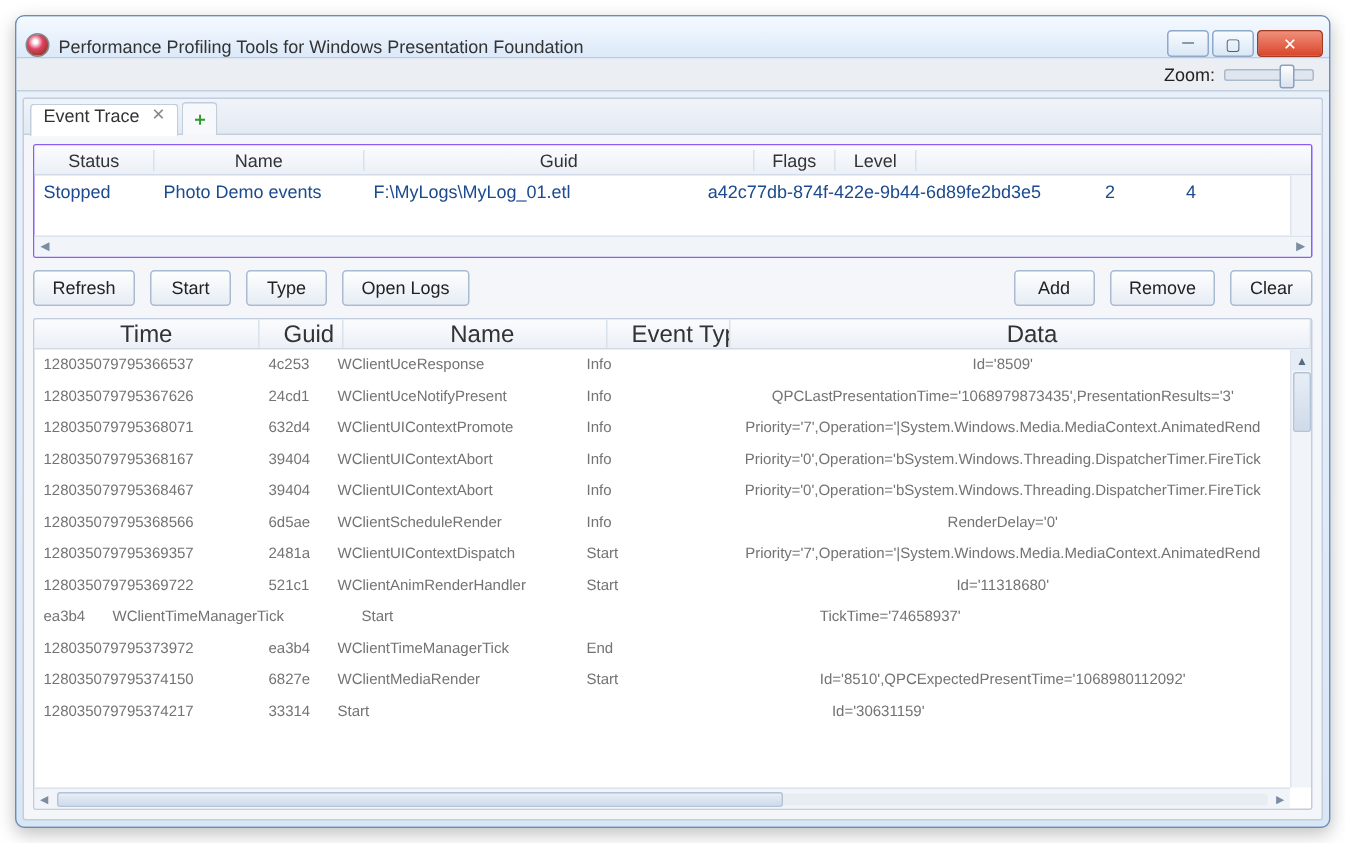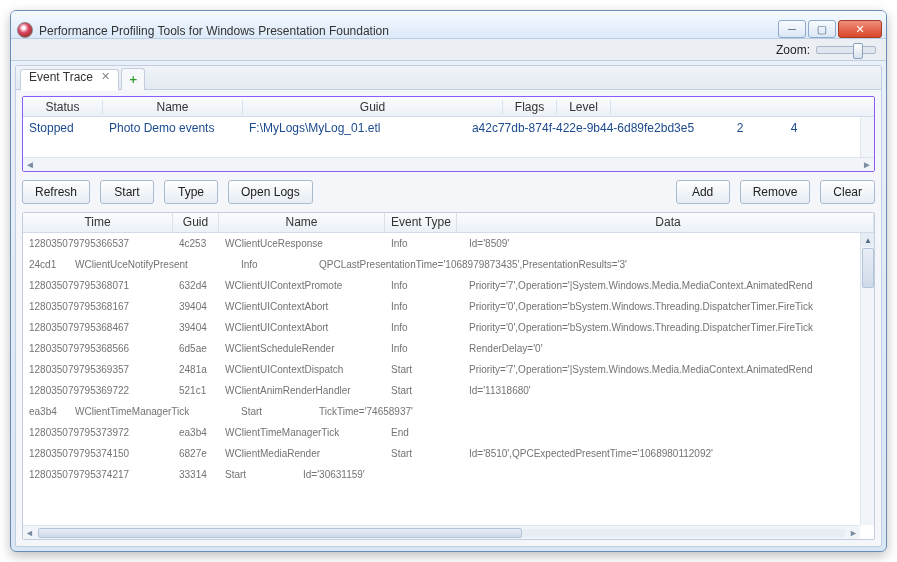--- a/index.html
+++ b/index.html
@@ -200,29 +200,30 @@
     flex-direction: column;
     overflow: hidden;
     position: relative;
   }
   .events-header {
     display: flex;
     height: 20px;
     background: linear-gradient(#fbfcfe,#ebf0f7);
     border-bottom: 1px solid #d2dbe7;
     color: #333;
-    font-size: 12px;
+    font-size: 16px;
+    gap: 10px;
   }
   .events-header .ecol { border-right: 1px solid #d9e1eb; text-align: center; }
   .ecol { padding: 2px 6px; overflow: hidden; white-space: nowrap; }
   .e-time { width: 150px; }
   .e-guid { width: 46px; }
   .e-name { width: 166px; }
   .e-type { width: 72px; }
-  .e-data { flex: 1; padding-left: 12px; }
+  .e-data { flex: 1; padding-left: 12px; text-align: center; }
   .events-body { flex: 1; overflow: hidden; }
   .event-row {
     display: flex;
     height: 21px;
     align-items: center;
     color: #737373;
     font-size: 10px;
   }
   .ev-scrollbar-right {
     position: absolute; right: 0; top: 20px; bottom: 14px; width: 14px;
@@ -331,20 +332,21 @@
         </div>
         <div class="events-body" id="events-body">
             <div class="event-row">
               <div class="ecol e-time">128035079795366537</div>
               <div class="ecol e-guid">4c253</div>
               <div class="ecol e-name">WClientUceResponse</div>
               <div class="ecol e-type">Info</div>
               <div class="ecol e-data">Id='8509'</div>
             </div>
             <div class="event-row">
+              <div class="ecol e-time">128035079795367626</div>
               <div class="ecol e-guid">24cd1</div>
               <div class="ecol e-name">WClientUceNotifyPresent</div>
               <div class="ecol e-type">Info</div>
               <div class="ecol e-data">QPCLastPresentationTime='1068979873435',PresentationResults='3'</div>
             </div>
             <div class="event-row">
               <div class="ecol e-time">128035079795368071</div>
               <div class="ecol e-guid">632d4</div>
               <div class="ecol e-name">WClientUIContextPromote</div>
               <div class="ecol e-type">Info</div>

